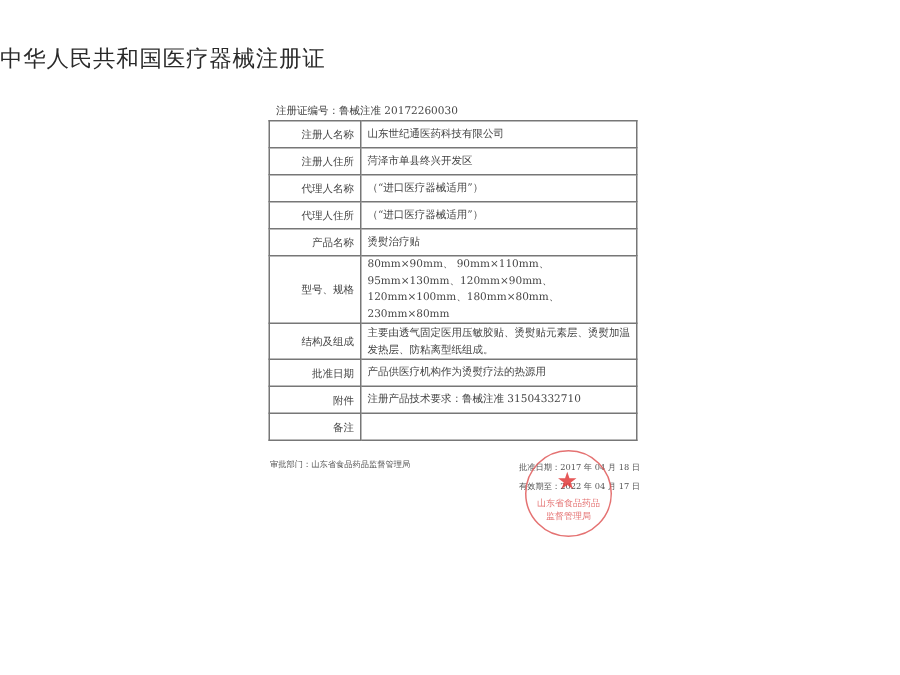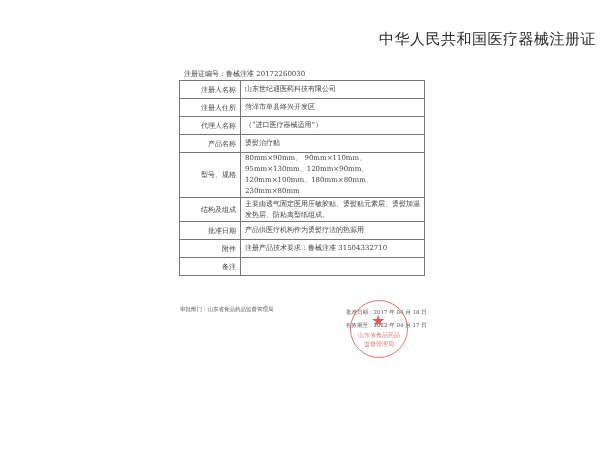--- a/index.html
+++ b/index.html
@@ -1,17 +1,17 @@
 <!DOCTYPE html>
 <html><head>
 <meta charset="utf-8">
 <style>
   html,body{margin:0;padding:0;}
   body{width:600px;height:450px;background:#ffffff;position:relative;overflow:hidden;font-family:"DejaVu Serif","Liberation Serif",serif;color:#333;}
-  .title{position:absolute;left:0;width:596px;top:30px;text-align:right;font-size:15px;color:#2a2a2a;letter-spacing:0.5px;}
+  .title{position:absolute;left:0;width:596px;top:30px;text-align:left;font-size:15px;color:#2a2a2a;letter-spacing:0.5px;}
   .regno{position:absolute;left:184px;top:69px;font-size:7px;color:#444;}
   table.cert{position:absolute;left:179px;top:80px;width:246px;border-collapse:collapse;font-size:7px;color:#444;}
   table.cert td{border:0.8px solid #777;padding:0 4px;vertical-align:middle;}
   table.cert td.lbl{width:52px;text-align:right;color:#444;}
   table.cert td.val{line-height:11px;}
   .r1{height:18px;}
   .r3{height:35px;}
   .r2{height:24px;}
   .footer-left{position:absolute;left:180px;top:306px;font-size:5.5px;color:#555;}
   .footer-right{position:absolute;left:346px;top:306px;font-size:5.5px;color:#555;line-height:13px;}
@@ -33,20 +33,24 @@
       <tr class="r1">
         <td class="lbl">注册人名称</td>
         <td class="val">山东世纪通医药科技有限公司</td>
       </tr>
   <tr class="r1">
         <td class="lbl">注册人住所</td>
         <td class="val">菏泽市单县终兴开发区</td>
       </tr>
   <tr class="r1">
         <td class="lbl">代理人名称</td>
+        <td class="val">（“进口医疗器械适用”）</td>
+      </tr>
+  <tr class="r1">
+        <td class="lbl">代理人住所</td>
         <td class="val">（“进口医疗器械适用”）</td>
       </tr>
   <tr class="r1">
         <td class="lbl">产品名称</td>
         <td class="val">烫熨治疗贴</td>
       </tr>
   <tr class="r3">
         <td class="lbl">型号、规格</td>
         <td class="val">80mm×90mm、 90mm×110mm、95mm×130mm、120mm×90mm、120mm×100mm、180mm×80mm、230mm×80mm</td>
       </tr>

